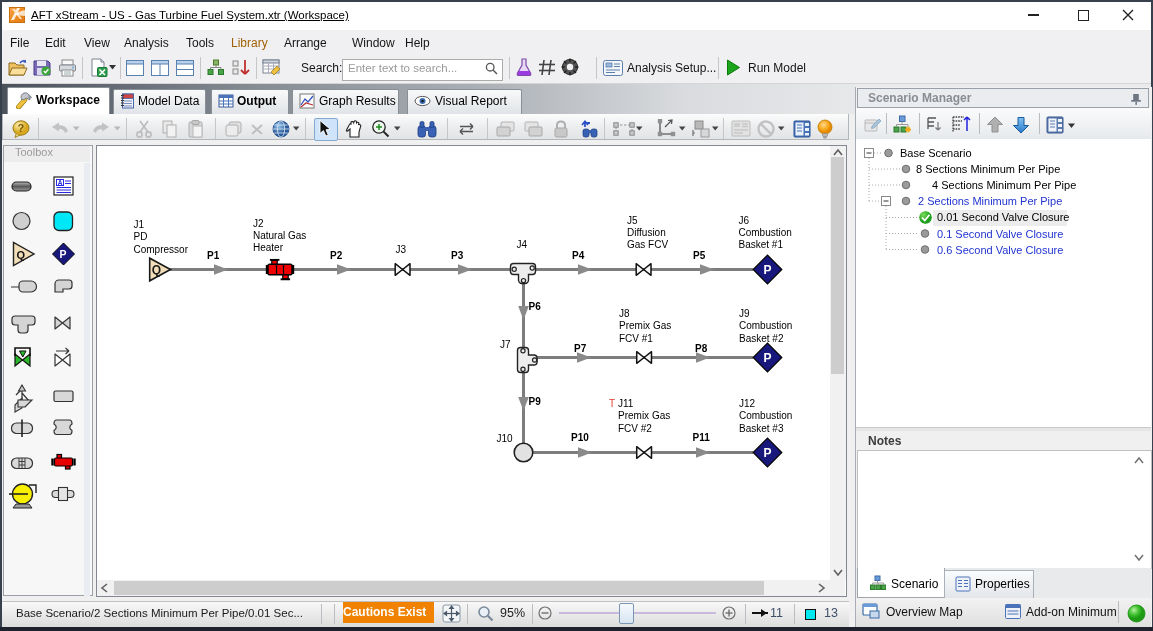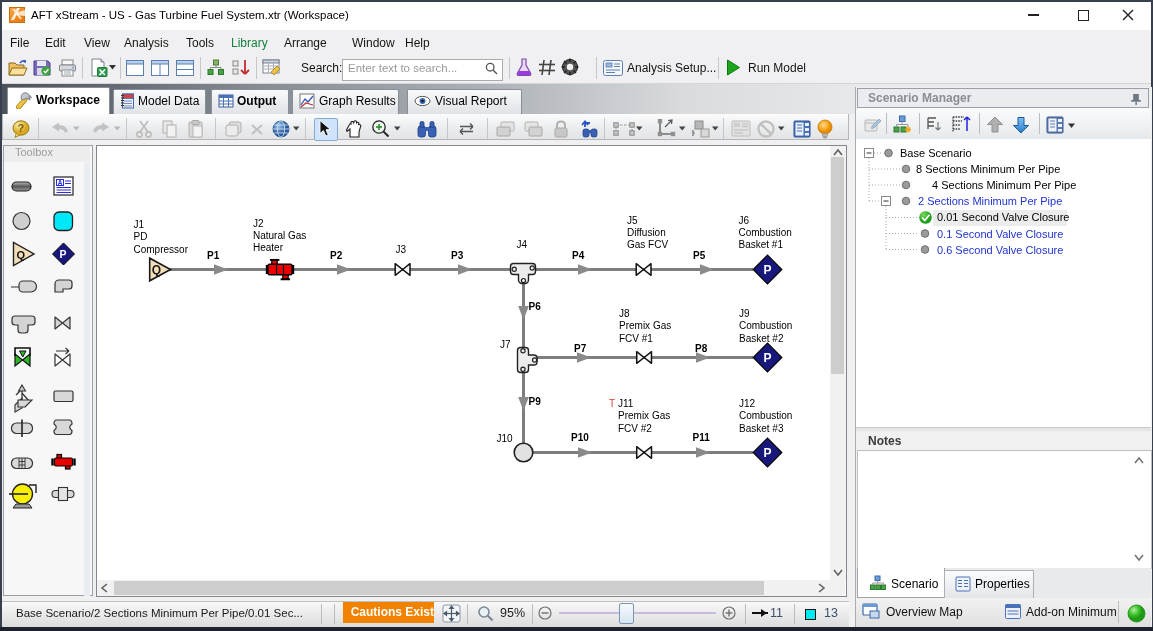--- a/index.html
+++ b/index.html
@@ -26,35 +26,35 @@
           <stop offset="0.5" stop-color="#ef8b1f"></stop>
           <stop offset="1" stop-color="#e07c12"></stop>
         </linearGradient>
       </defs>
       <rect x="0.5" y="0.5" width="15" height="15" fill="url(#ti)" stroke="#c86f10"></rect>
       <polygon points="2,13 8,1 11,1 5,13" fill="#fff" opacity="0.85"></polygon>
       <polygon points="3,2 11,12 13,12 6,2" fill="#fce4c4"></polygon>
       <polygon points="6,6 16,3 16,9 6,8" fill="#ffffff" opacity="0.75"></polygon>
     </svg>
 </div>
-<div class="abs" style="left:31px;top:9px;font-size:11.5px;color:#000;">AFT xStream - US - Gas Turbine Fuel System.xtr (Workspace)</div>
+<div class="abs" style="left:31px;top:9px;font-size:11.5px;color:#000;text-decoration:underline;">AFT xStream - US - Gas Turbine Fuel System.xtr (Workspace)</div>
 
 <div class="abs" style="left:1028px;top:14px;width:11px;height:1.5px;background:#222;"></div>
 <div class="abs" style="left:1078px;top:10px;width:9px;height:9px;border:1.4px solid #222;"></div>
 <svg class="abs" style="left:1122px;top:9px;" width="12" height="12">
     <path d="M1,1 L11,11 M11,1 L1,11" stroke="#222" stroke-width="1.4"></path>
   </svg>
 
 <div class="abs" style="left:2px;top:30px;width:1149px;height:23px;background:#f0f0f2;"></div>
 <div class="abs" style="top:36px;font-size:12px;color:#141414;left:10px;">File</div>
 <div class="abs" style="top:36px;font-size:12px;color:#141414;left:45px;">Edit</div>
 <div class="abs" style="top:36px;font-size:12px;color:#141414;left:84px;">View</div>
 <div class="abs" style="top:36px;font-size:12px;color:#141414;left:124px;">Analysis</div>
 <div class="abs" style="top:36px;font-size:12px;color:#141414;left:186px;">Tools</div>
-<div class="abs" style="top:36px;font-size:12px;color:#15803d;left:231px;">Library</div>
+<div class="abs" style="top:36px;font-size:12px;color:#a16207;left:231px;">Library</div>
 <div class="abs" style="top:36px;font-size:12px;color:#141414;left:284px;">Arrange</div>
 <div class="abs" style="top:36px;font-size:12px;color:#141414;left:344px;margin-left:8px;">Window</div>
 <div class="abs" style="top:36px;font-size:12px;color:#141414;left:405px;">Help</div>
 
 <div class="abs" style="left:2px;top:53px;width:1149px;height:30px;background:#f0f0f2;border-bottom:1px solid #d5d5d5;"></div>
 <div id="toolbar1">
 
   <svg class="abs" style="left:8px;top:59px;" width="20" height="18" viewBox="0 0 20 18">
     <path d="M1,16 L1,4 L7,4 L9,6 L16,6 L16,16 Z" fill="#f0c060" stroke="#8a6a20" stroke-width="1"></path>
     <path d="M1,16 L4,9 L19,9 L16,16 Z" fill="#fadf9a" stroke="#8a6a20" stroke-width="1"></path>
@@ -877,21 +877,21 @@
       </defs>
     <circle cx="9.5" cy="9.5" r="8.5" fill="url(#led)" stroke="#148a0a" stroke-width="0.8"></circle>
   </svg>
 </div>
 
 <div class="abs" style="left:2px;top:601px;width:847px;height:25px;background:linear-gradient(#f8f8f8,#dcdcdc);border-top:1px solid #c0c0c0;"></div>
 <div id="statusbar">
   <div class="abs" style="left:16px;top:607px;font-size:11.5px;color:#1a1a1a;">Base Scenario/2 Sections Minimum Per Pipe/0.01 Sec...</div>
   <div class="sep2" style="left:321px;top:604px;height:20px;"></div>
   <div class="sep2" style="left:334px;top:604px;height:20px;"></div>
-  <div class="abs" style="left:343px;top:602px;width:91px;height:21px;background:#f08200;color:#fff;font-size:12px;font-weight:bold;text-align:right;line-height:21px;">Cautions Exist</div>
+  <div class="abs" style="left:343px;top:602px;width:91px;height:21px;background:#f08200;color:#fff;font-size:12px;font-weight:bold;text-align:left;line-height:21px;">Cautions Exist</div>
   <svg class="abs" style="left:442px;top:604px;" width="19" height="19" viewBox="0 0 19 19">
     <rect x="1" y="1" width="17" height="17" rx="2" fill="#f4f6f8" stroke="#8898a8"></rect>
     <g stroke="#4a5a6a" stroke-width="1.2" fill="#4a5a6a">
       <line x1="9.5" y1="3" x2="9.5" y2="16"></line>
         <line x1="3" y1="9.5" x2="16" y2="9.5"></line>
       <polygon points="9.5,2 7.7,4.5 11.3,4.5"></polygon>
         <polygon points="9.5,17 7.7,14.5 11.3,14.5"></polygon>
       <polygon points="2,9.5 4.5,7.7 4.5,11.3"></polygon>
         <polygon points="17,9.5 14.5,7.7 14.5,11.3"></polygon>
     </g>

